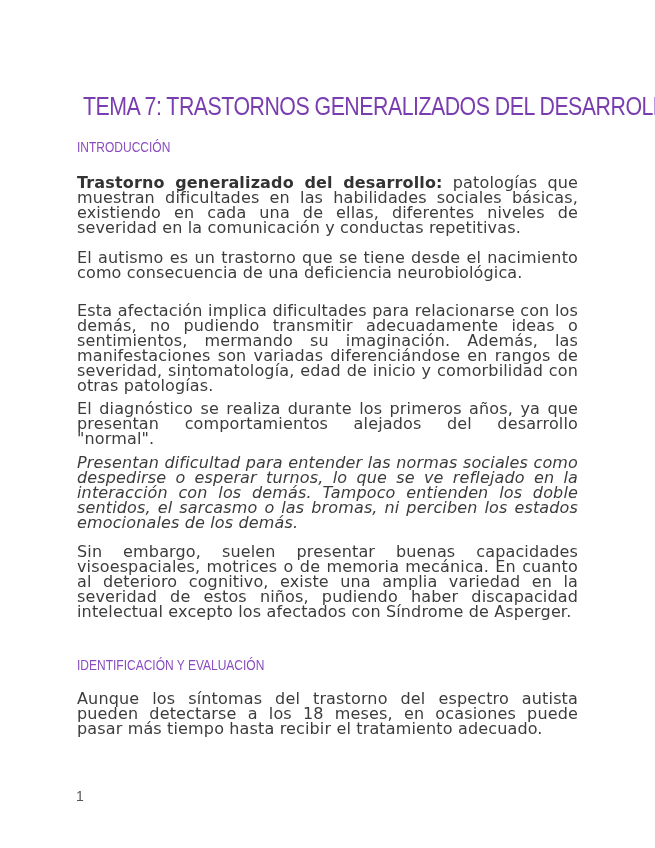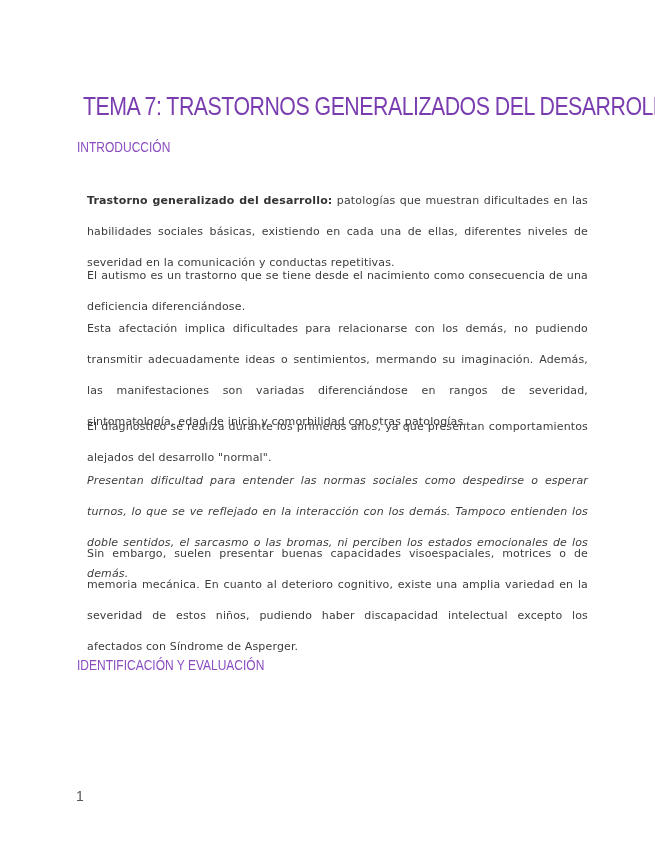--- a/index.html
+++ b/index.html
@@ -46,24 +46,24 @@
       line-height: 18px;
       color: #8a4cc0;
       transform: scaleX(0.8);
       transform-origin: left top;
       white-space: nowrap;
     }
     .para {
       position: absolute;
       left: 77px;
       width: 501px;
-      margin: 10px;
+      margin: 0;
       font-family: "DejaVu Sans", sans-serif;
-      font-size: 11px;
-      line-height: 31px;
+      font-size: 16px;
+      line-height: 15px;
       color: #3c3c3c;
       text-align: justify;
       letter-spacing: 0.15px;
     }
     .para b {
       font-weight: bold;
       color: #333333;
     }
     .page-number {
       position: absolute;
@@ -78,28 +78,29 @@
 <body>
 
 <div class="page">
 
   <h1 class="title">TEMA 7: TRASTORNOS GENERALIZADOS DEL DESARROLLO</h1>
 
   <h2 class="section-heading" style="top:138px;">INTRODUCCIÓN</h2>
 
   <p class="para" style="top:175px;"><b>Trastorno generalizado del desarrollo:</b><span> patologías que muestran dificultades en las habilidades sociales básicas, existiendo en cada una de ellas, diferentes niveles de severidad en la comunicación y conductas repetitivas.</span></p>
 
-  <p class="para" style="top:250px;">El autismo es un trastorno que se tiene desde el nacimiento como consecuencia de una deficiencia diferenciándose.</p>
+  <p class="para" style="top:250px;">El autismo es un trastorno que se tiene desde el nacimiento como consecuencia de una deficiencia neurobiológica.</p>
 
   <p class="para" style="top:401px;">El diagnóstico se realiza durante los primeros años, ya que presentan comportamientos alejados del desarrollo "normal".</p>
 
   <p class="para" style="top:303px;">Esta afectación implica dificultades para relacionarse con los demás, no pudiendo transmitir adecuadamente ideas o sentimientos, mermando su imaginación. Además, las manifestaciones son variadas diferenciándose en rangos de severidad, sintomatología, edad de inicio y comorbilidad con otras patologías.</p>
 
   <p class="para" style="top:455px;font-style:italic;">Presentan dificultad para entender las normas sociales como despedirse o esperar turnos, lo que se ve reflejado en la interacción con los demás. Tampoco entienden los doble sentidos, el sarcasmo o las bromas, ni perciben los estados emocionales de los demás.</p>
 
-  <p class="para" style="top:528px;">Sin embargo, suelen presentar buenas capacidades visoespaciales, motrices o de memoria mecánica. En cuanto al deterioro cognitivo, existe una amplia variedad en la severidad de estos niños, pudiendo haber discapacidad intelectual excepto los afectados con Síndrome de Asperger.</p>
+  <p class="para" style="top:544px;">Sin embargo, suelen presentar buenas capacidades visoespaciales, motrices o de memoria mecánica. En cuanto al deterioro cognitivo, existe una amplia variedad en la severidad de estos niños, pudiendo haber discapacidad intelectual excepto los afectados con Síndrome de Asperger.</p>
 
   <h2 class="section-heading" style="top:656px;">IDENTIFICACIÓN Y EVALUACIÓN</h2>
 
+  <p class="para" style="top:691px;">Aunque los síntomas del trastorno del espectro autista pueden detectarse a los 18 meses, en ocasiones puede pasar más tiempo hasta recibir el tratamiento adecuado.</p>
 
   <div class="page-number">1</div>
 
 </div>
 
 </body></html>

